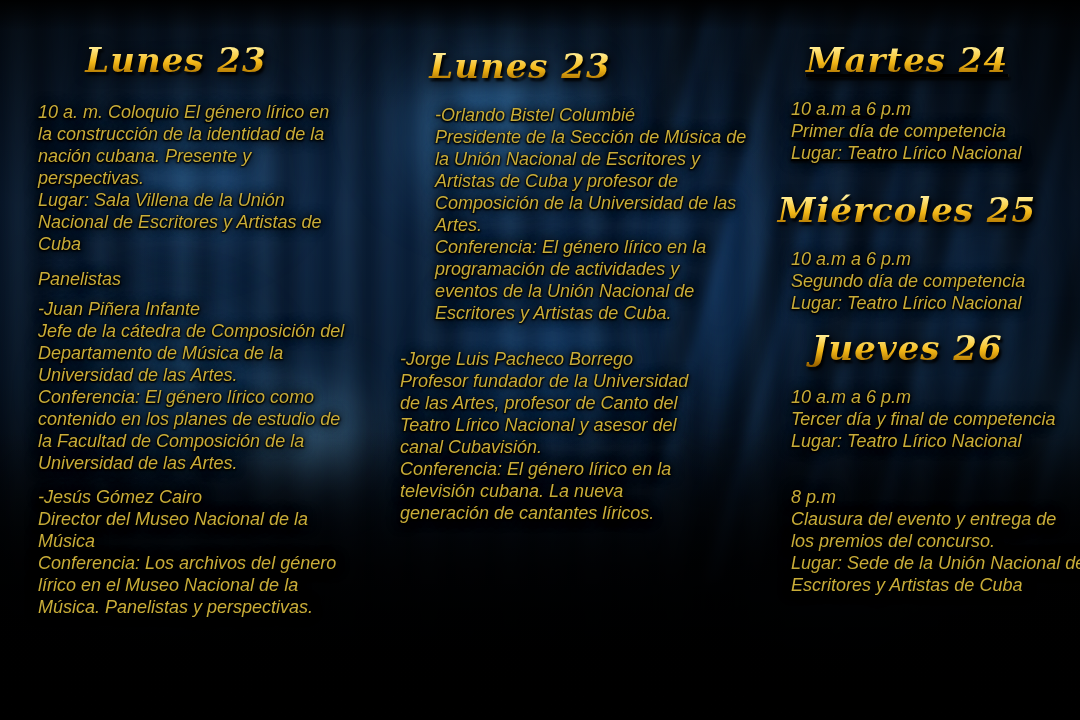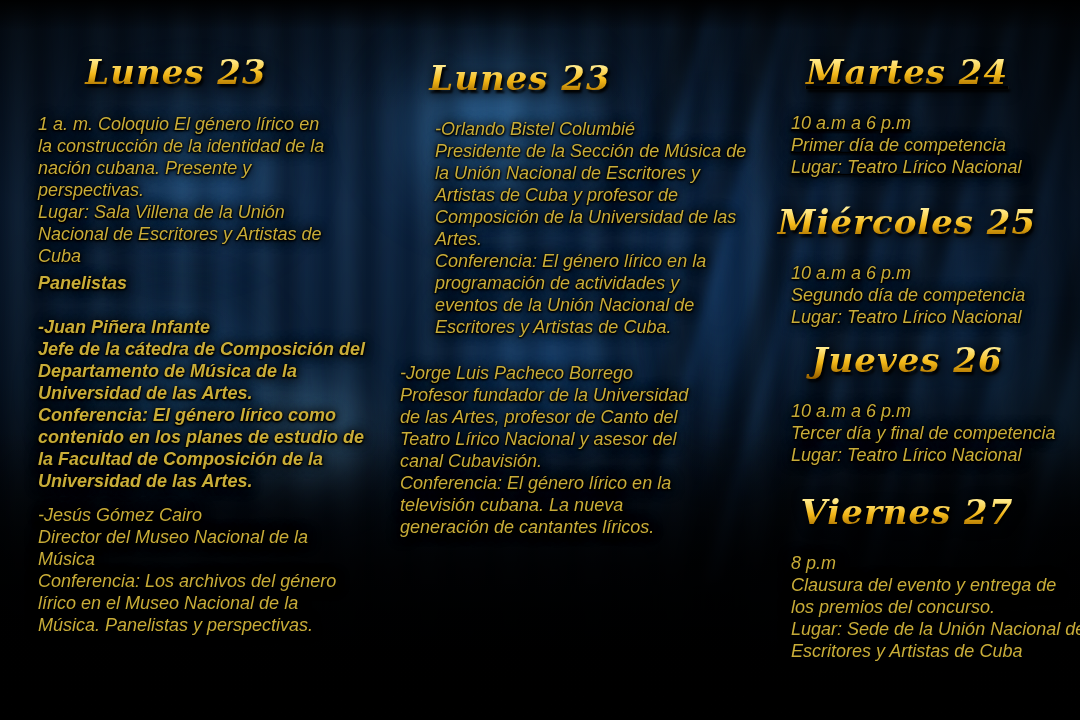--- a/index.html
+++ b/index.html
@@ -63,21 +63,21 @@
   .col { position: absolute; z-index: 5; }
   .col-left   { left:  38px; top: 32px; width: 322px; }
   .col-middle { left: 400px; top: 38px; width: 330px; }
   .col-right  { left: 756px; width: 302px; }
   .sec-1 { top:  32px; text-decoration: underline; }
   .sec-2 { top: 182px; }
   .sec-3 { top: 320px; }
   .sec-4 { top: 472px; }
 
   .heading {
-    margin: 16px;
+    margin: 4px;
     font: bold italic 34px/48px "DejaVu Serif", serif;
     letter-spacing: 1px;
     text-align: center;
     background: linear-gradient(180deg, #fffbd0 4%, #ffe680 28%, #f2b718 55%, #a86f00 82%, #6e4400 100%);
     -webkit-background-clip: text;
             background-clip: text;
     color: transparent;
     filter: drop-shadow(2px 3px 1px rgba(0,0,0,.9)) drop-shadow(0 0 6px rgba(0,0,0,.8));
   }
   .shift-l { transform: translateX(-23px); }
@@ -85,22 +85,22 @@
 
   .para {
     margin: 0;
     white-space: pre;
     font: italic 18px/22px "Liberation Sans", sans-serif;
     color: #c9ad38;
     text-shadow: 0 0 8px #000, 0 0 14px #000, 1px 1px 2px #000, -1px 1px 2px #000;
   }
   .mt17 { margin-top: 17px; }
   .mt14 { margin-top: 14px; margin-left: 35px; }
-  .mt13 { margin-top: 5px; font-weight: bold; }
-  .mt22 { margin-top: 22px; font-weight: bold; }
+  .mt13 { margin-top: 13px; }
+  .mt22 { margin-top: 8px; }
   .mt12 { margin-top: 12px; }
   .mt10 { margin-top: 24px; }
 </style>
 </head>
 <body>
 
 <div class="poster">
 
   <div class="bg">
     <div class="glow g1"></div>
@@ -115,21 +115,21 @@
     <div class="glow g10"></div>
     <div class="streaks"></div>
     <div class="diag"></div>
     <div class="vignette"></div>
     <div class="bottom-fade"></div>
     <div class="top-fade"></div>
   </div>
 
   <div class="col col-left">
     <h1 class="heading shift-l">Lunes 23</h1>
-    <p class="para mt17">1 a. m. Coloquio El género lírico en
+    <p class="para mt17">10 a. m. Coloquio El género lírico en
 la construcción de la identidad de la
 nación cubana. Presente y
 perspectivas.
 Lugar: Sala Villena de la Unión
 Nacional de Escritores y Artistas de
 Cuba</p>
     <p class="para mt13">Panelistas</p>
     <p class="para mt22">-Juan Piñera Infante
 Jefe de la cátedra de Composición del
 Departamento de Música de la
@@ -183,21 +183,20 @@
   </div>
 
   <div class="col col-right sec-3">
     <h1 class="heading">Jueves 26</h1>
     <p class="para mt14">10 a.m a 6 p.m
 Tercer día y final de competencia
 Lugar: Teatro Lírico Nacional</p>
   </div>
 
   <div class="col col-right sec-4">
-    <h1 class="heading">Viernes 27</h1>
     <p class="para mt14">8 p.m
 Clausura del evento y entrega de
 los premios del concurso.
 Lugar: Sede de la Unión Nacional de
 Escritores y Artistas de Cuba</p>
   </div>
 
 </div>
 
 </body></html>

